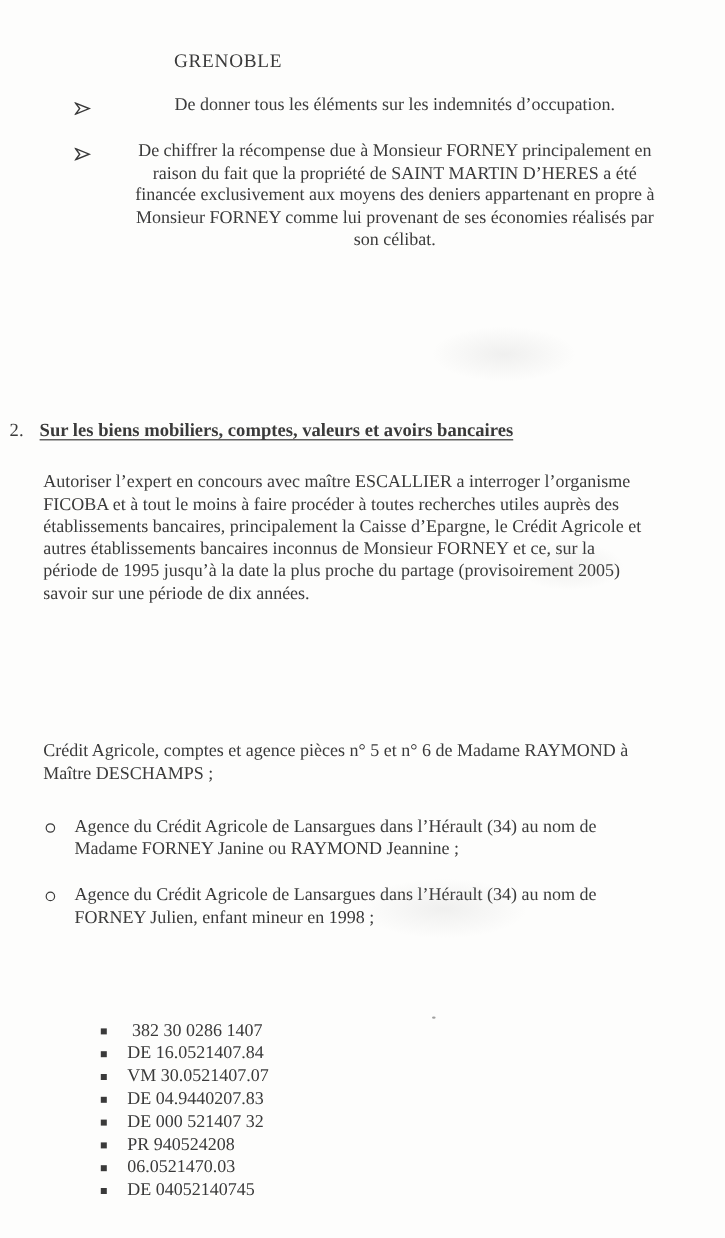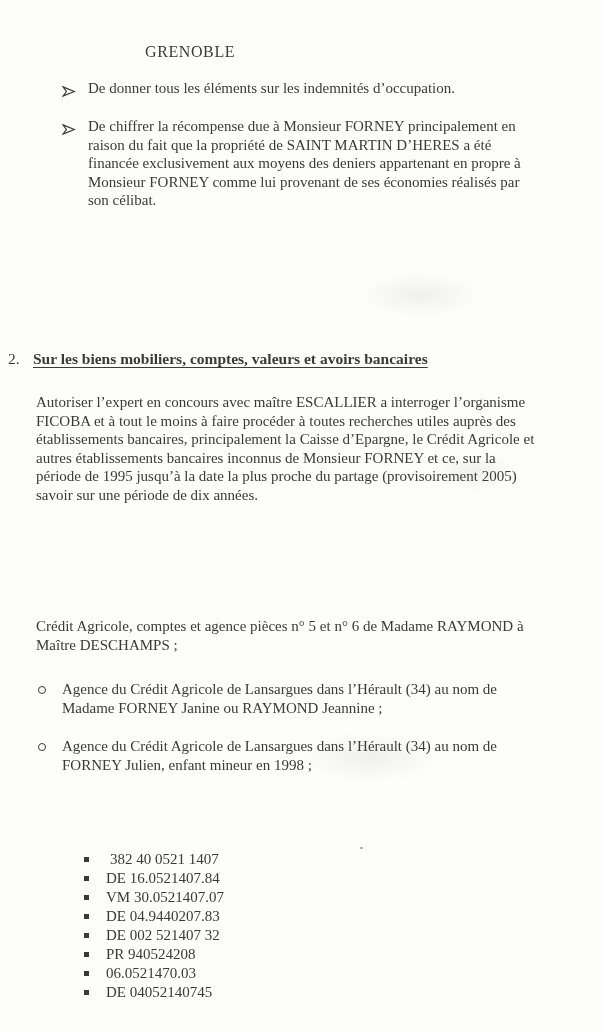--- a/index.html
+++ b/index.html
@@ -24,21 +24,21 @@
     margin-top: 32px;
   }
   .txt { white-space: pre-line; }
 
   .header-title {
     position: absolute; left: 145px; top: 11px;
     font-size: 16px; letter-spacing: 0.6px;
   }
 
   
-  .arrow-item { position: absolute; left: 62px; width: 505px; }
+  .arrow-item { position: absolute; left: 62px; width: 505px; text-align: center; }
   .arrow-item .arrow-icon {
     position: absolute; left: 0; top: 4px; width: 14px; height: 11px;
   }
   .arrow-item .txt { margin-left: 26px; width: 482px; }
 
   
   .section-heading { position: absolute; left: 8px; top: 318px; font-size: 15.5px; }
   .section-heading .num { display: inline-block; width: 25px; }
   .section-heading .title {
     text-decoration: underline;
@@ -139,37 +139,37 @@
   <div class="circle-item" style="top:705px">
     <span class="circle-icon"></span>
     <div class="txt">Agence du Crédit Agricole de Lansargues dans l’Hérault  (34) au nom de
 FORNEY Julien, enfant mineur en 1998 ;</div>
   </div>
 
 
   <div class="account-list">
     <div class="account-item" style="padding-left:26px">
       <span class="square-icon"></span>
-      <span>382 40 0521 1407</span>
+      <span>382 30 0286 1407</span>
     </div>
     <div class="account-item">
       <span class="square-icon"></span>
       <span>DE 16.0521407.84</span>
     </div>
     <div class="account-item">
       <span class="square-icon"></span>
       <span>VM 30.0521407.07</span>
     </div>
     <div class="account-item">
       <span class="square-icon"></span>
       <span>DE 04.9440207.83</span>
     </div>
     <div class="account-item">
       <span class="square-icon"></span>
-      <span>DE 002 521407 32</span>
+      <span>DE 000 521407 32</span>
     </div>
     <div class="account-item">
       <span class="square-icon"></span>
       <span>PR 940524208</span>
     </div>
     <div class="account-item">
       <span class="square-icon"></span>
       <span>06.0521470.03</span>
     </div>
     <div class="account-item">

